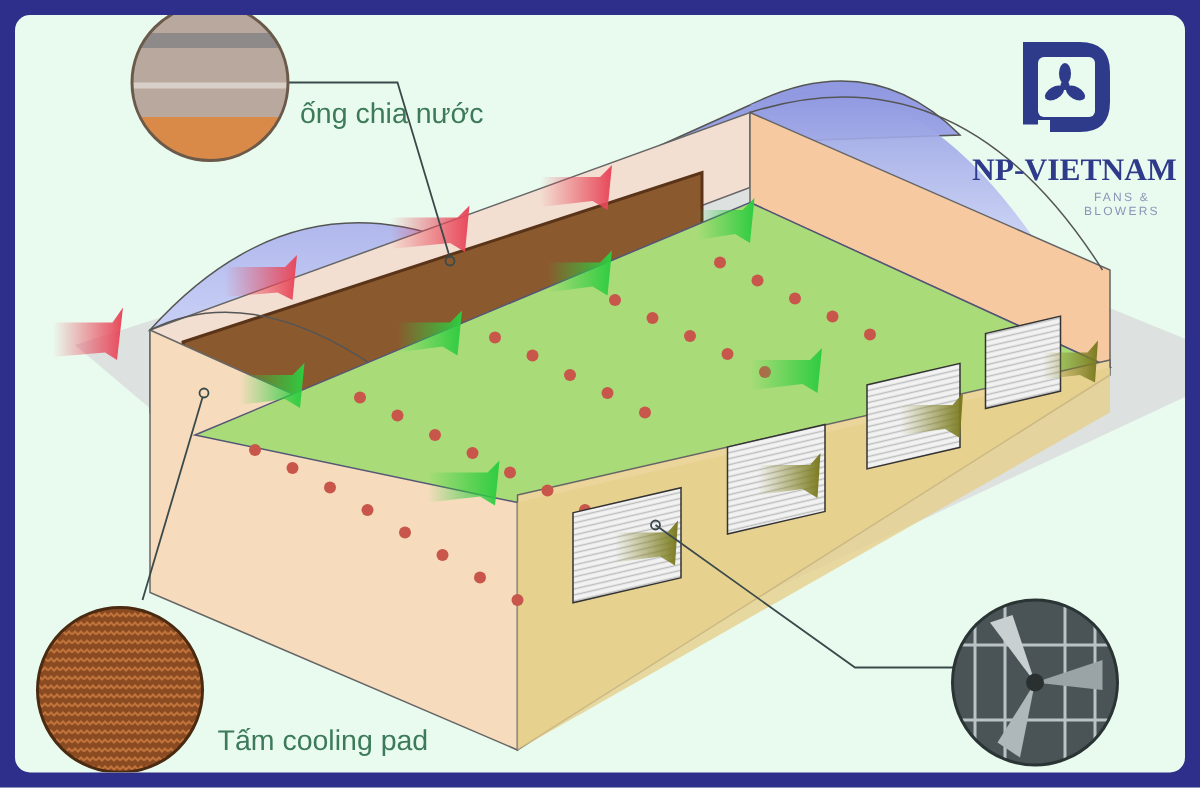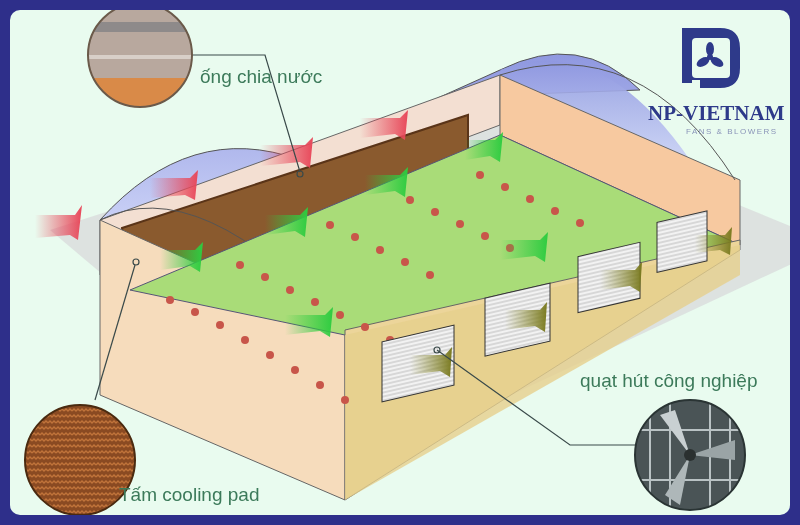--- a/index.html
+++ b/index.html
@@ -1,21 +1,21 @@
 <!DOCTYPE html>
 <html><head>
 <meta charset="utf-8">
 <style>
   html, body { margin:0; padding:0; }
   body { width:800px; height:525px; background:#2e2f8a; overflow:hidden; position:relative; font-family:"Liberation Sans", sans-serif; }
   .card { position:absolute; left:10px; top:10px; width:780px; height:505px; background:#e9fbef; border-radius:10px; overflow:hidden; }
   svg.scene { position:absolute; left:0; top:0; }
   .label { position:absolute; color:#3c7a5a; font-size:19px; white-space:nowrap; }
   .brand-name { position:absolute; left:638px; top:91px; color:#2e3a8a; font-weight:bold; font-size:21px; letter-spacing:0px;font-family:Liberation Serif, serif; }
-  .brand-tag { position:absolute; left:676px; top:117px; color:#8a94b8; font-size:8px; letter-spacing:1.5px; }
+  .brand-tag { position:absolute; left:696px; top:117px; color:#8a94b8; font-size:8px; letter-spacing:1.5px;text-align:center; }
 </style>
 </head>
 <body>
 
 <div class="card">
 <svg class="scene" width="780" height="505" viewBox="10 10 780 505" xmlns="http://www.w3.org/2000/svg">
   <defs>
     <linearGradient id="gRoof" x1="0" y1="0" x2="0" y2="1">
       <stop offset="0" stop-color="#8f98e0"></stop>
           <stop offset="1" stop-color="#c9d0f6"></stop>
@@ -182,18 +182,17 @@
     <g fill="#2e3a8a" transform="translate(710,57)">
       <ellipse cx="0" cy="-8" rx="4" ry="7"></ellipse>
       <ellipse cx="7" cy="5" rx="4" ry="7" transform="rotate(120 7 5)"></ellipse>
       <ellipse cx="-7" cy="5" rx="4" ry="7" transform="rotate(-120 -7 5)"></ellipse>
       <circle r="3"></circle>
     </g>
   </g>
 </svg>
 
 <div class="label" style="left:190px; top:20px;margin-top:36px;">ống chia nước</div>
-<div class="label" style="left:109px; top:474px;text-align:right;">Tấm cooling pad</div>
-<div class="label" style="left:570px; top:360px;">quạt hút công nghiệp</div>
+<div class="label" style="left:135px; top:474px;text-align:right;">Tấm cooling pad</div>
 
 <div class="brand-name">NP-VIETNAM</div>
 <div class="brand-tag">FANS &amp; BLOWERS</div>
 </div>
 
 </body></html>

